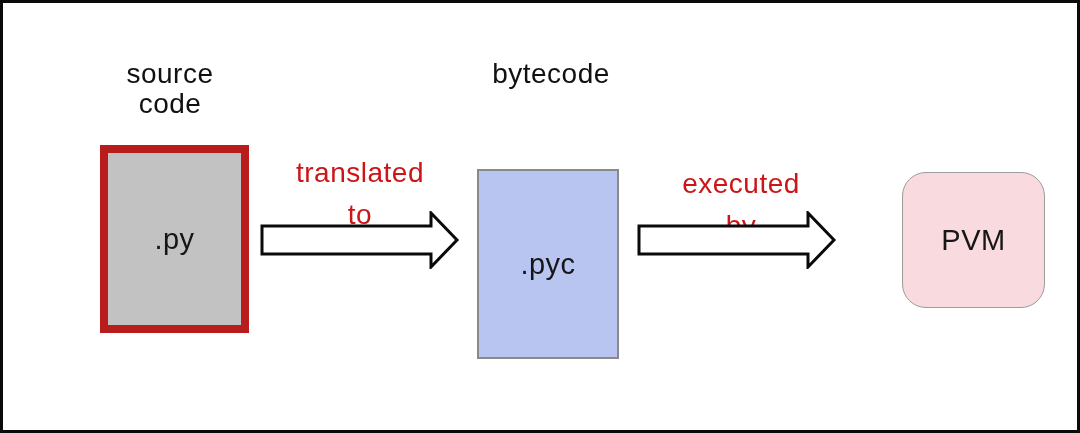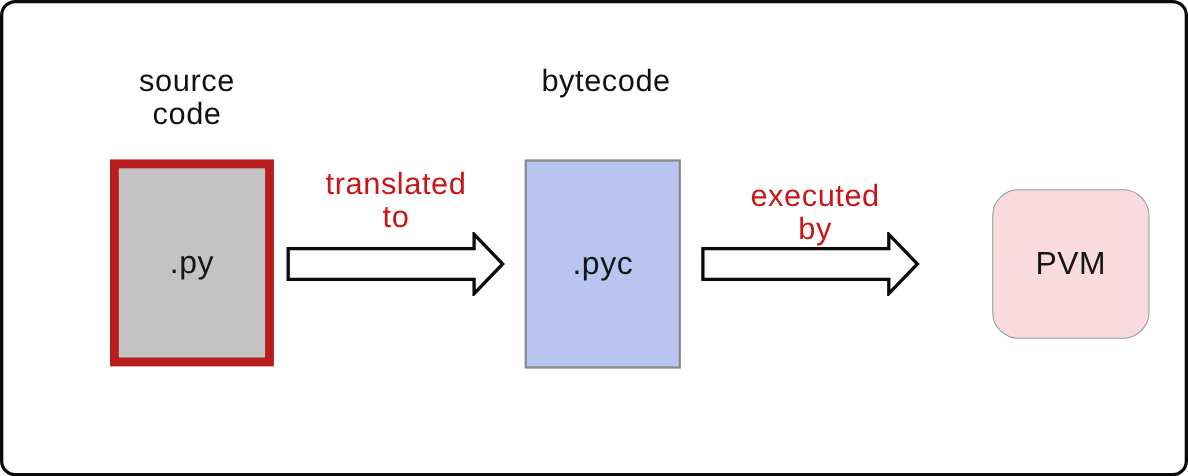--- a/index.html
+++ b/index.html
@@ -8,21 +8,21 @@
     background: #ffffff;
     font-family: "Liberation Sans", "DejaVu Sans", sans-serif;
   }
   .canvas {
     position: relative;
     width: 1080px;
     height: 433px;
     box-sizing: border-box;
     background: #ffffff;
     border: 3px solid #0a0a0a;
-    border-radius: 14px;
+    border-radius: 0;
     overflow: hidden;
   }
   .node-title {
     position: absolute;
     text-align: center;
     font-size: 28px;
     line-height: 30px;
     color: #111111;
     white-space: pre-line;
     letter-spacing: 0.5px;
@@ -52,21 +52,21 @@
   .box-pvm {
     left: 852px; top: 169px; width: 143px; height: 136px;
     background: #f9dade;
     border: 1.5px solid #9c9c9c;
     border-radius: 24px;
   }
   .edge-label {
     position: absolute;
     text-align: center;
     font-size: 28px;
-    line-height: 30px;
+    line-height: 42px;
     color: #cc1517;
     white-space: pre-line;
     letter-spacing: 0.5px;
   }
   .label-translate { left: 277px; top: 149px; width: 160px; }
   .label-execute   { left: 657px; top: 160px; width: 162px; }
   .arrow {
     position: absolute;
     width: 200px;
     height: 58px;
@@ -88,21 +88,21 @@
     <span>.py</span>
   </div>
 
   <div class="edge-label label-translate">translated
 to</div>
 
   <svg class="arrow arrow-1" viewBox="0 0 200 58" aria-hidden="true">
     <polygon points="2,15 171,15 171,2 197,29 171,56 171,43 2,43" fill="#ffffff" stroke="#0a0a0a" stroke-width="3" stroke-linejoin="miter"></polygon>
   </svg>
 
-  <div class="box box-bytecode" style="background-color: rgb(183, 197, 240);">
+  <div class="box box-bytecode" style="background-color: rgb(183, 197, 240); margin-top: 24px;">
     <span>.pyc</span>
   </div>
 
   <div class="edge-label label-execute">executed
 by</div>
 
   <svg class="arrow arrow-2" viewBox="0 0 200 58" aria-hidden="true">
     <polygon points="2,15 171,15 171,2 197,29 171,56 171,43 2,43" fill="#ffffff" stroke="#0a0a0a" stroke-width="3" stroke-linejoin="miter"></polygon>
   </svg>
 

